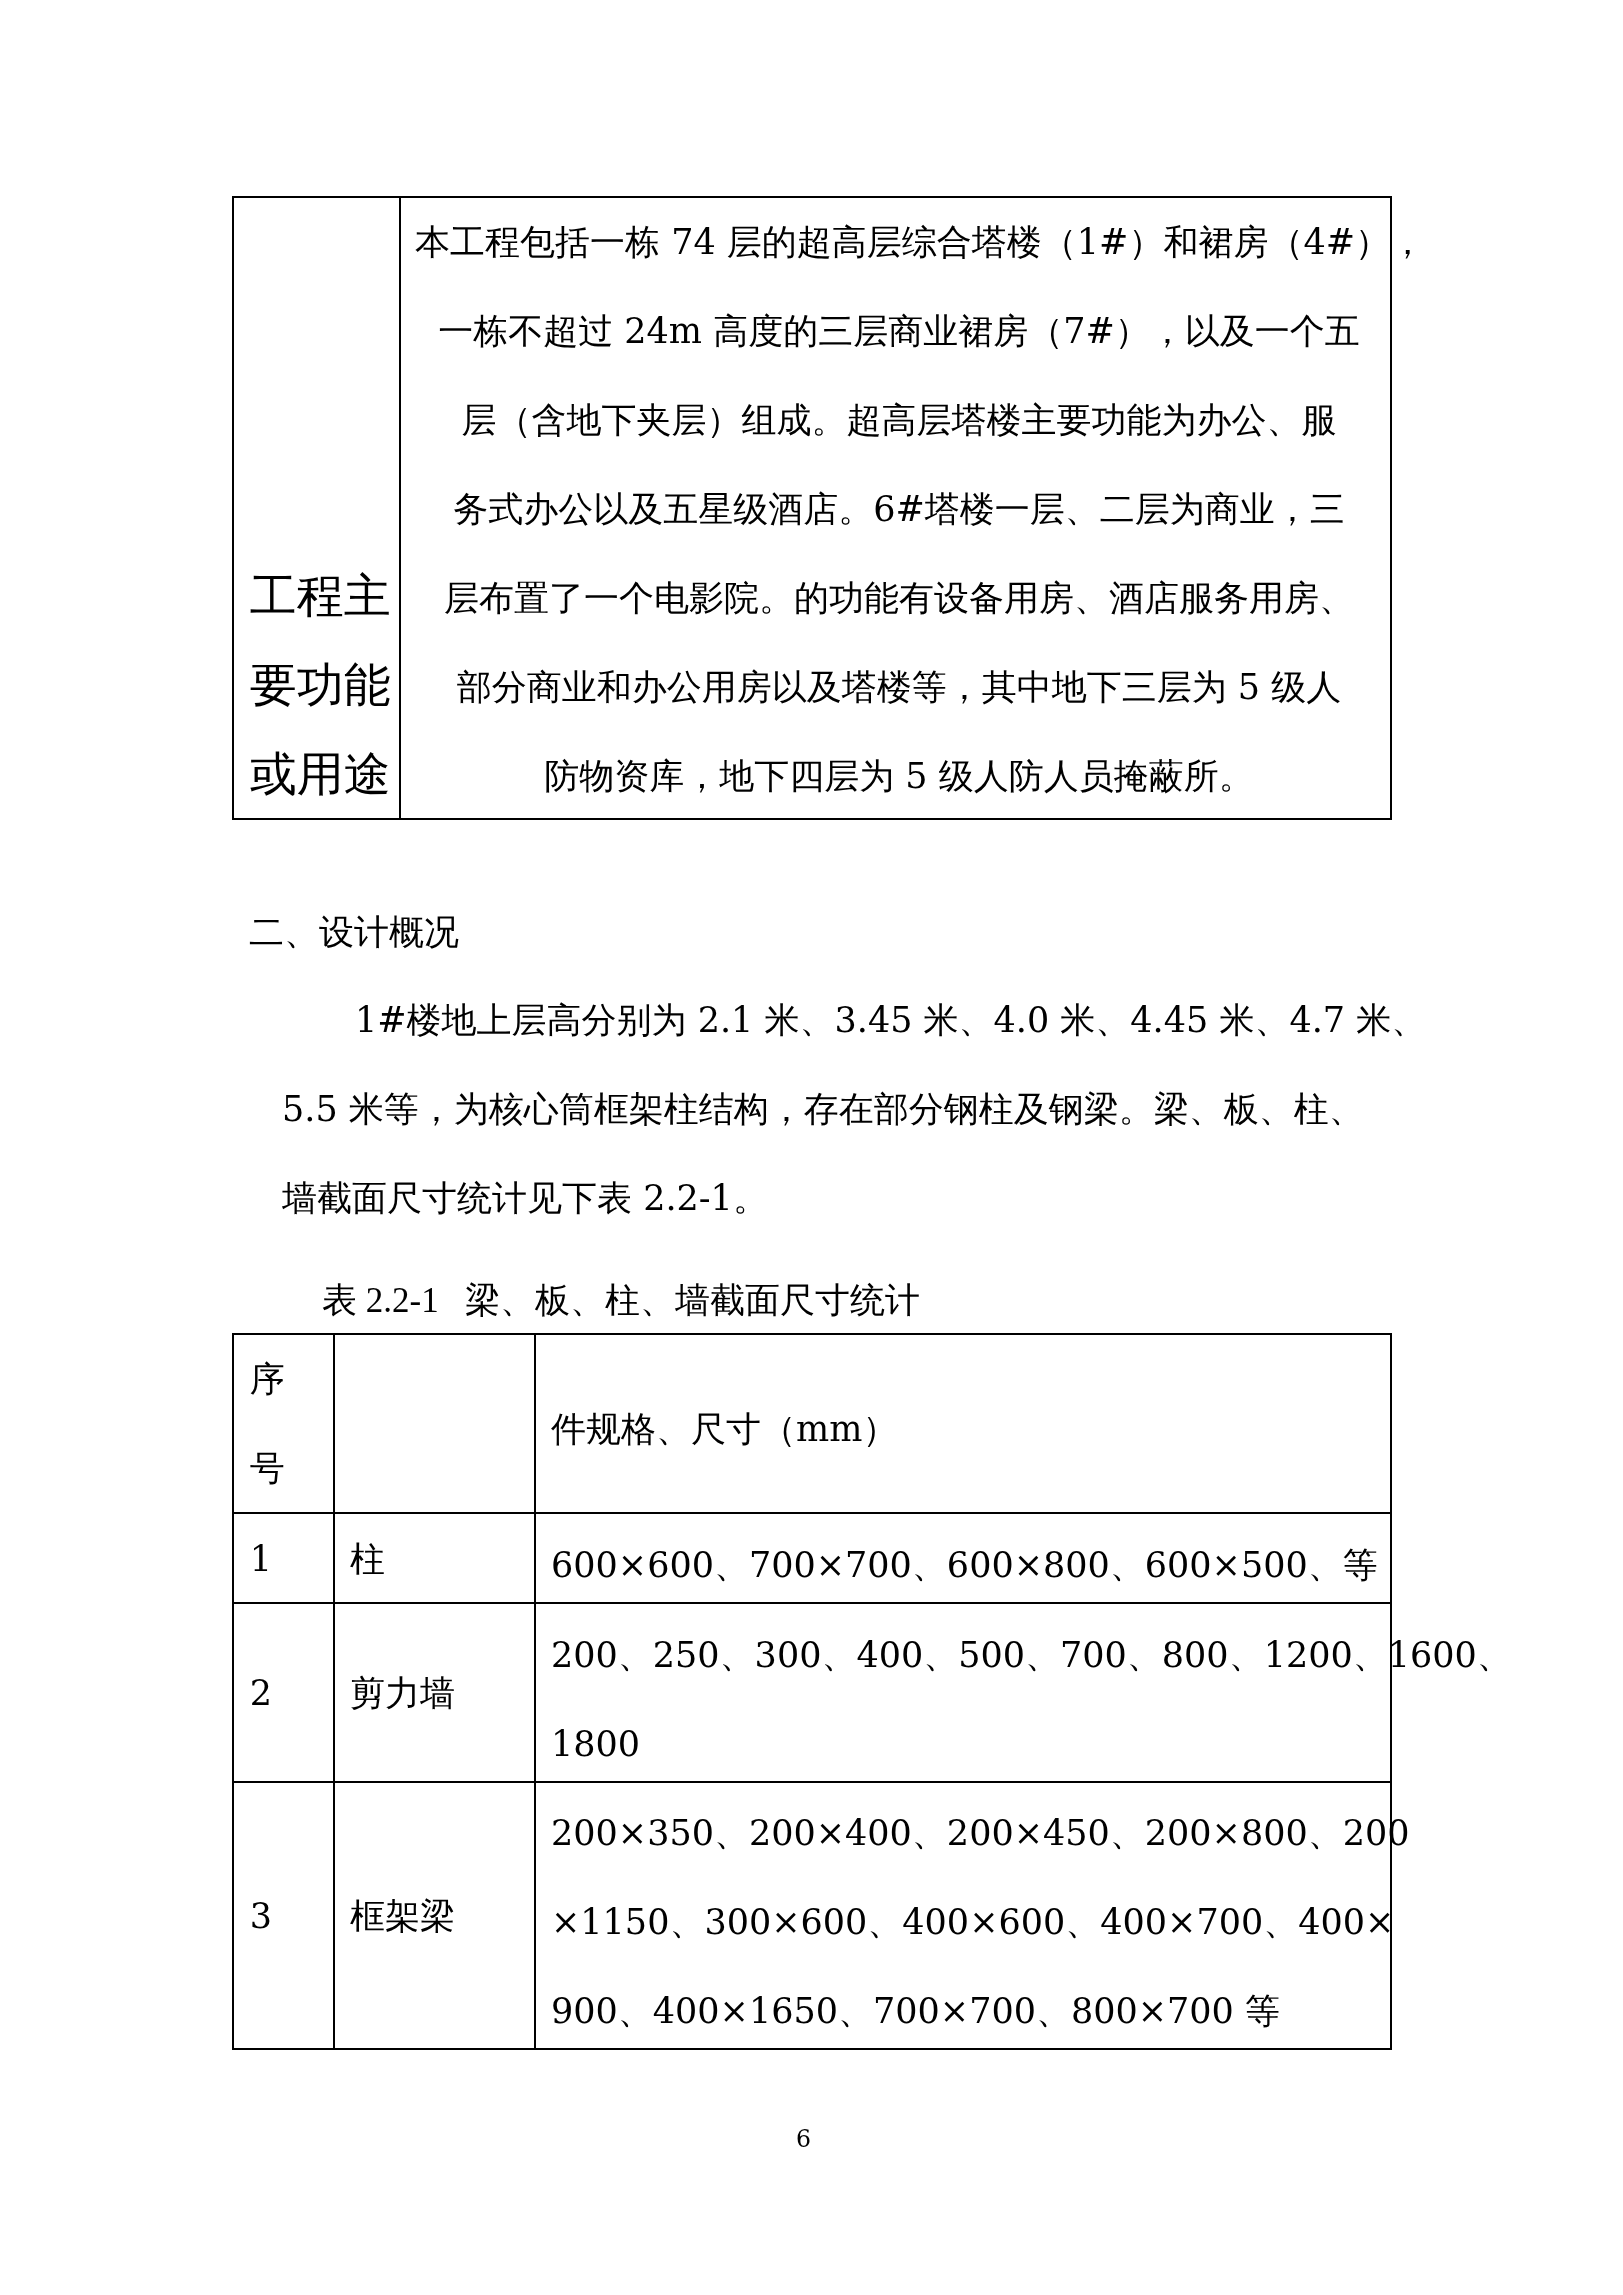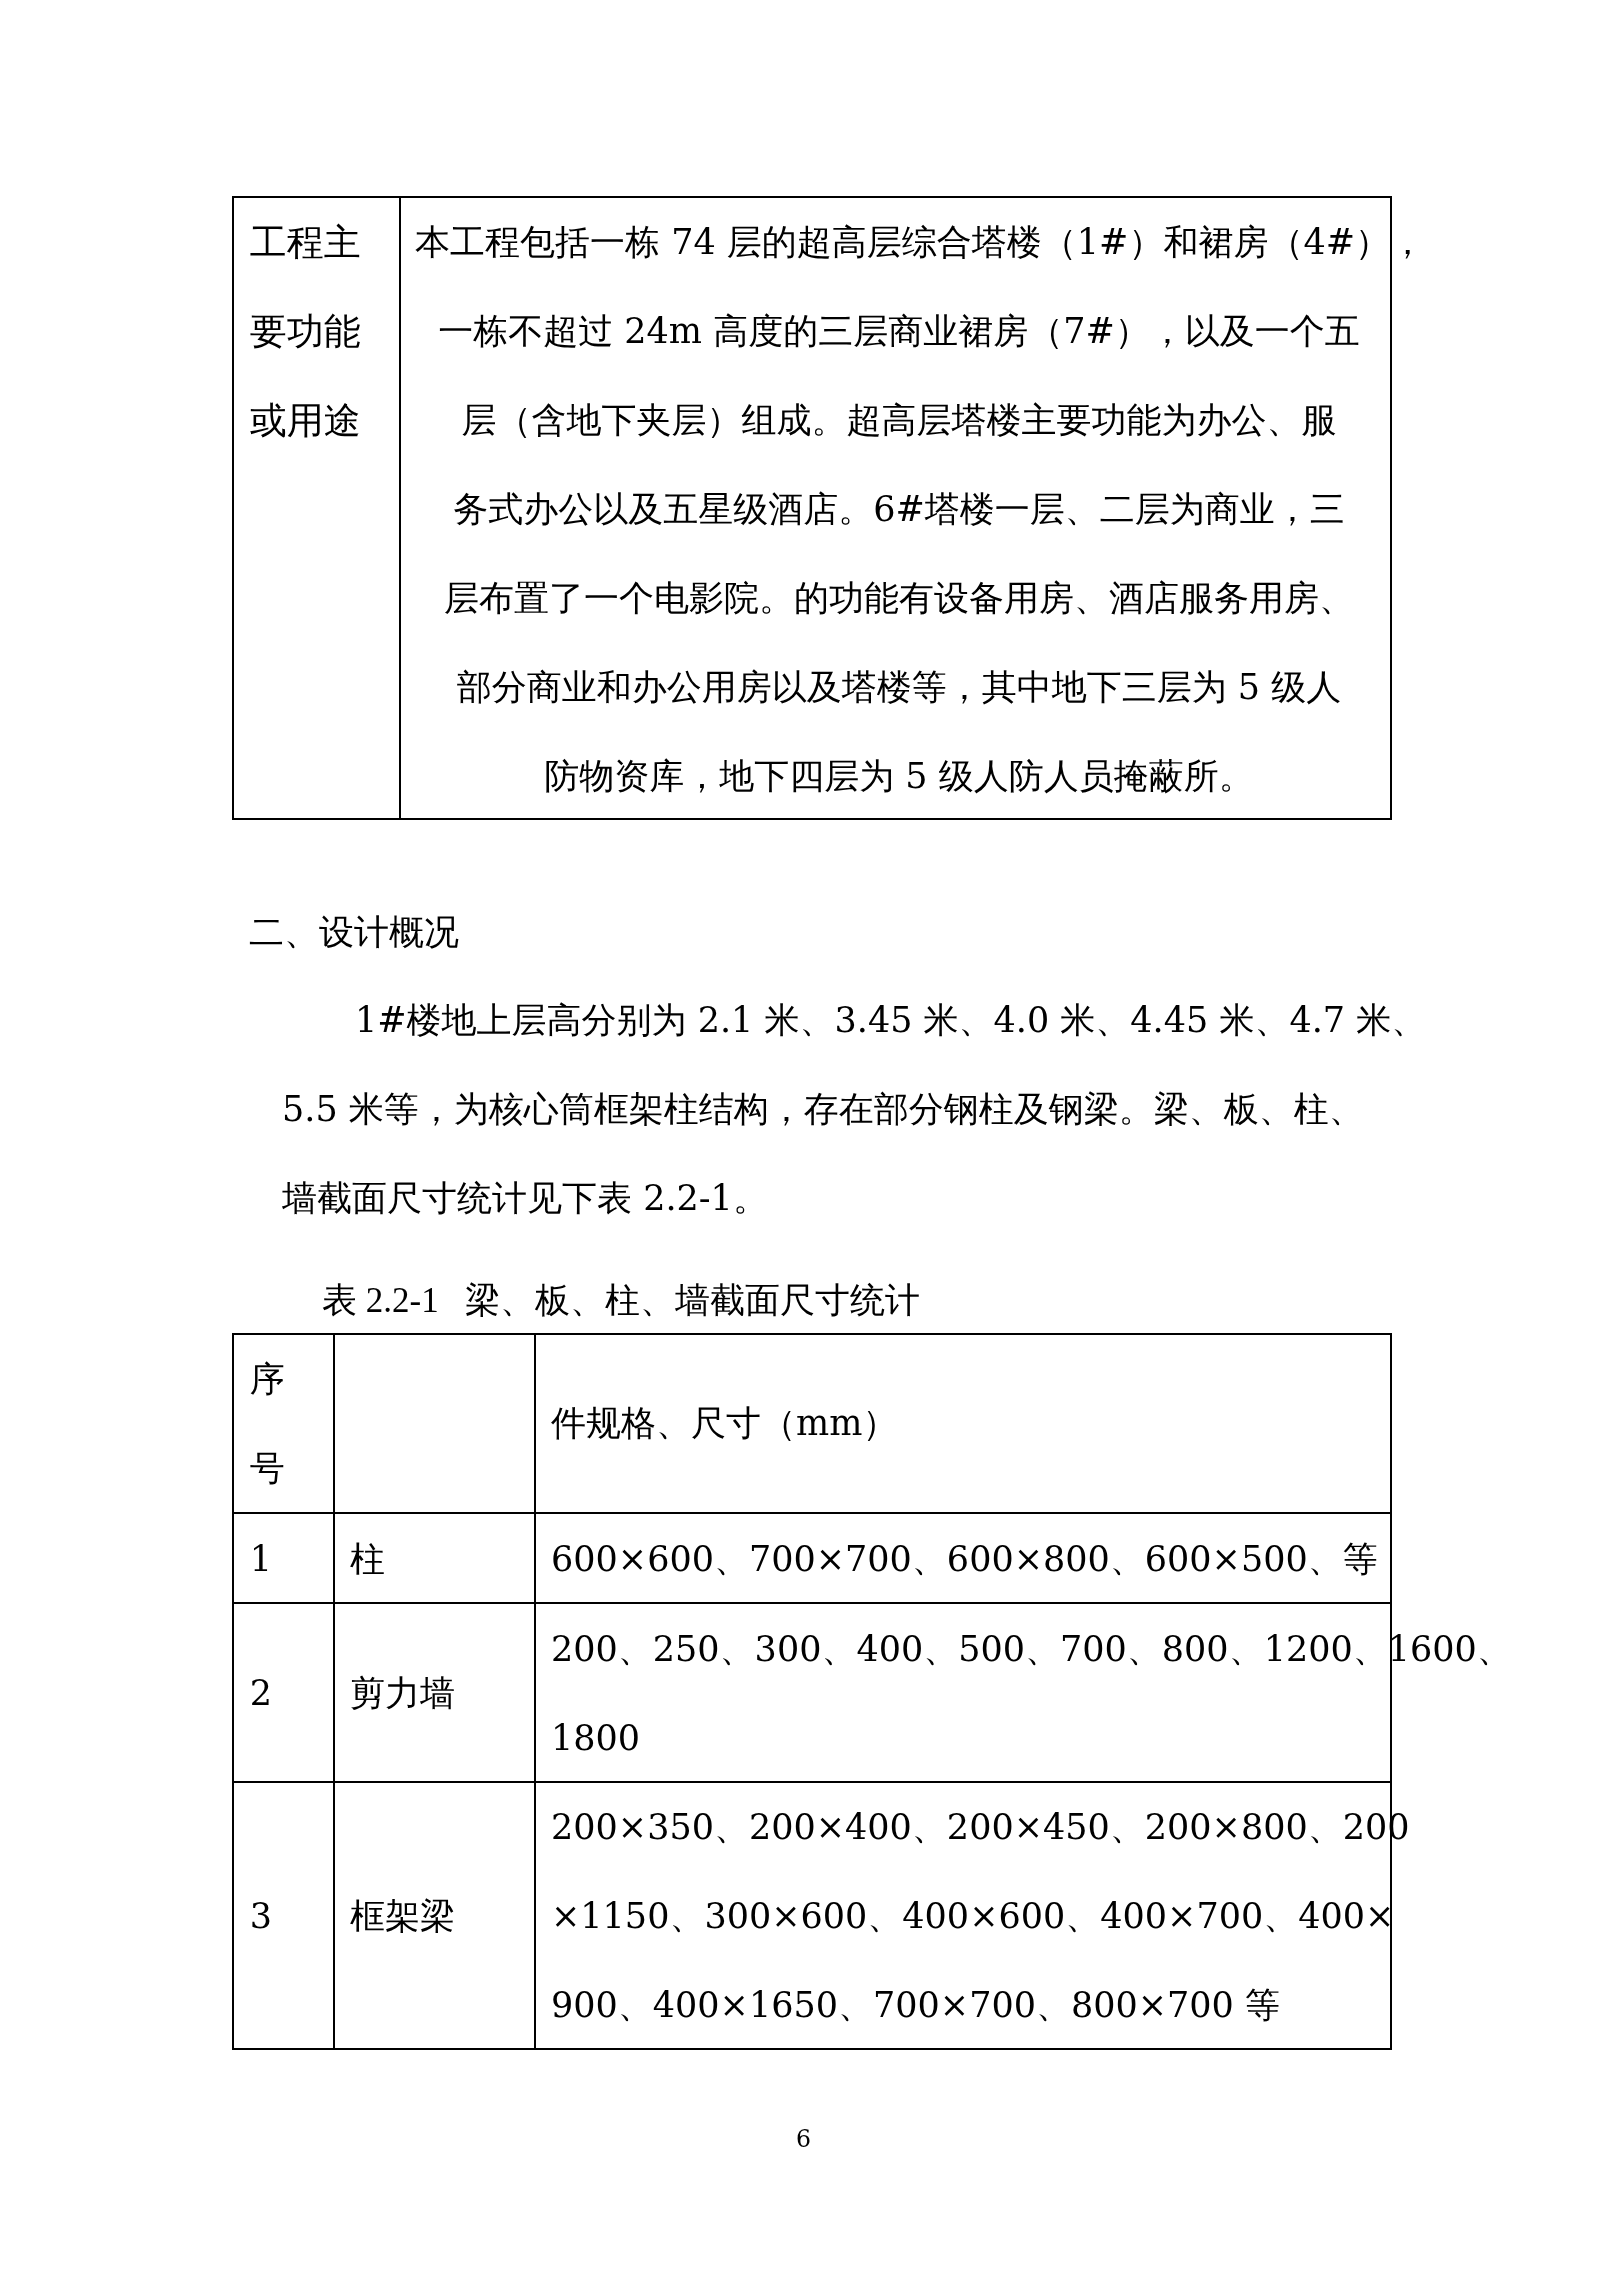--- a/index.html
+++ b/index.html
@@ -15,22 +15,22 @@
   
   .t1 {
     position: absolute; left: 232px; top: 196px; width: 1160px; height: 624px;
     border: 2.6px solid #000; box-sizing: border-box;
   }
   .t1-divider {
     position: absolute; left: 165px; top: 0; bottom: 0; width: 2px; background: #000;
   }
   .t1-label {
     position: absolute; left: 15.7px; top: 0; width: 144px; height: 100%;
-    display: flex; flex-direction: column; justify-content: flex-start;
-    font-size: 37px; line-height: 89px;
+    display: flex; flex-direction: column; justify-content: flex-end;
+    font-size: 47px; line-height: 89px;
   }
   .t1-content {
     position: absolute; left: 181px; top: 0; width: 968px;
     font-size: 35px; line-height: 89px; text-align: center;
   }
   .t1-content div { white-space: nowrap; }
 
   .heading { left: 249px; top: 888px; }
   .para { left: 249px; top: 976px; width: 1152px; margin-left: 33px; }
   .para div { white-space: nowrap; }
@@ -48,21 +48,21 @@
     position: absolute; top: 0; bottom: 0; width: 2px; background: #000;
   }
   .t2-cell {
     position: absolute; top: 0; height: 100%;
     display: flex; flex-direction: column; justify-content: center;
     font-size: 35px; line-height: 89px;
   }
   .t2-cell div { white-space: nowrap; }
   .c1 { left: 15.7px; width: 79px; }
   .c2 { left: 116px; width: 183px; }
-  .c3 { left: 317px; width: 838px; }
+  .c3 { left: 317px; width: 838px; margin-top: 6px; }
 
   .page-number {
     left: 785px; top: 2123px; width: 37px; text-align: center;
     font-size: 23.6px; line-height: 33px;
   }
 </style>
 </head>
 <body>
 
 <div class="t1">

